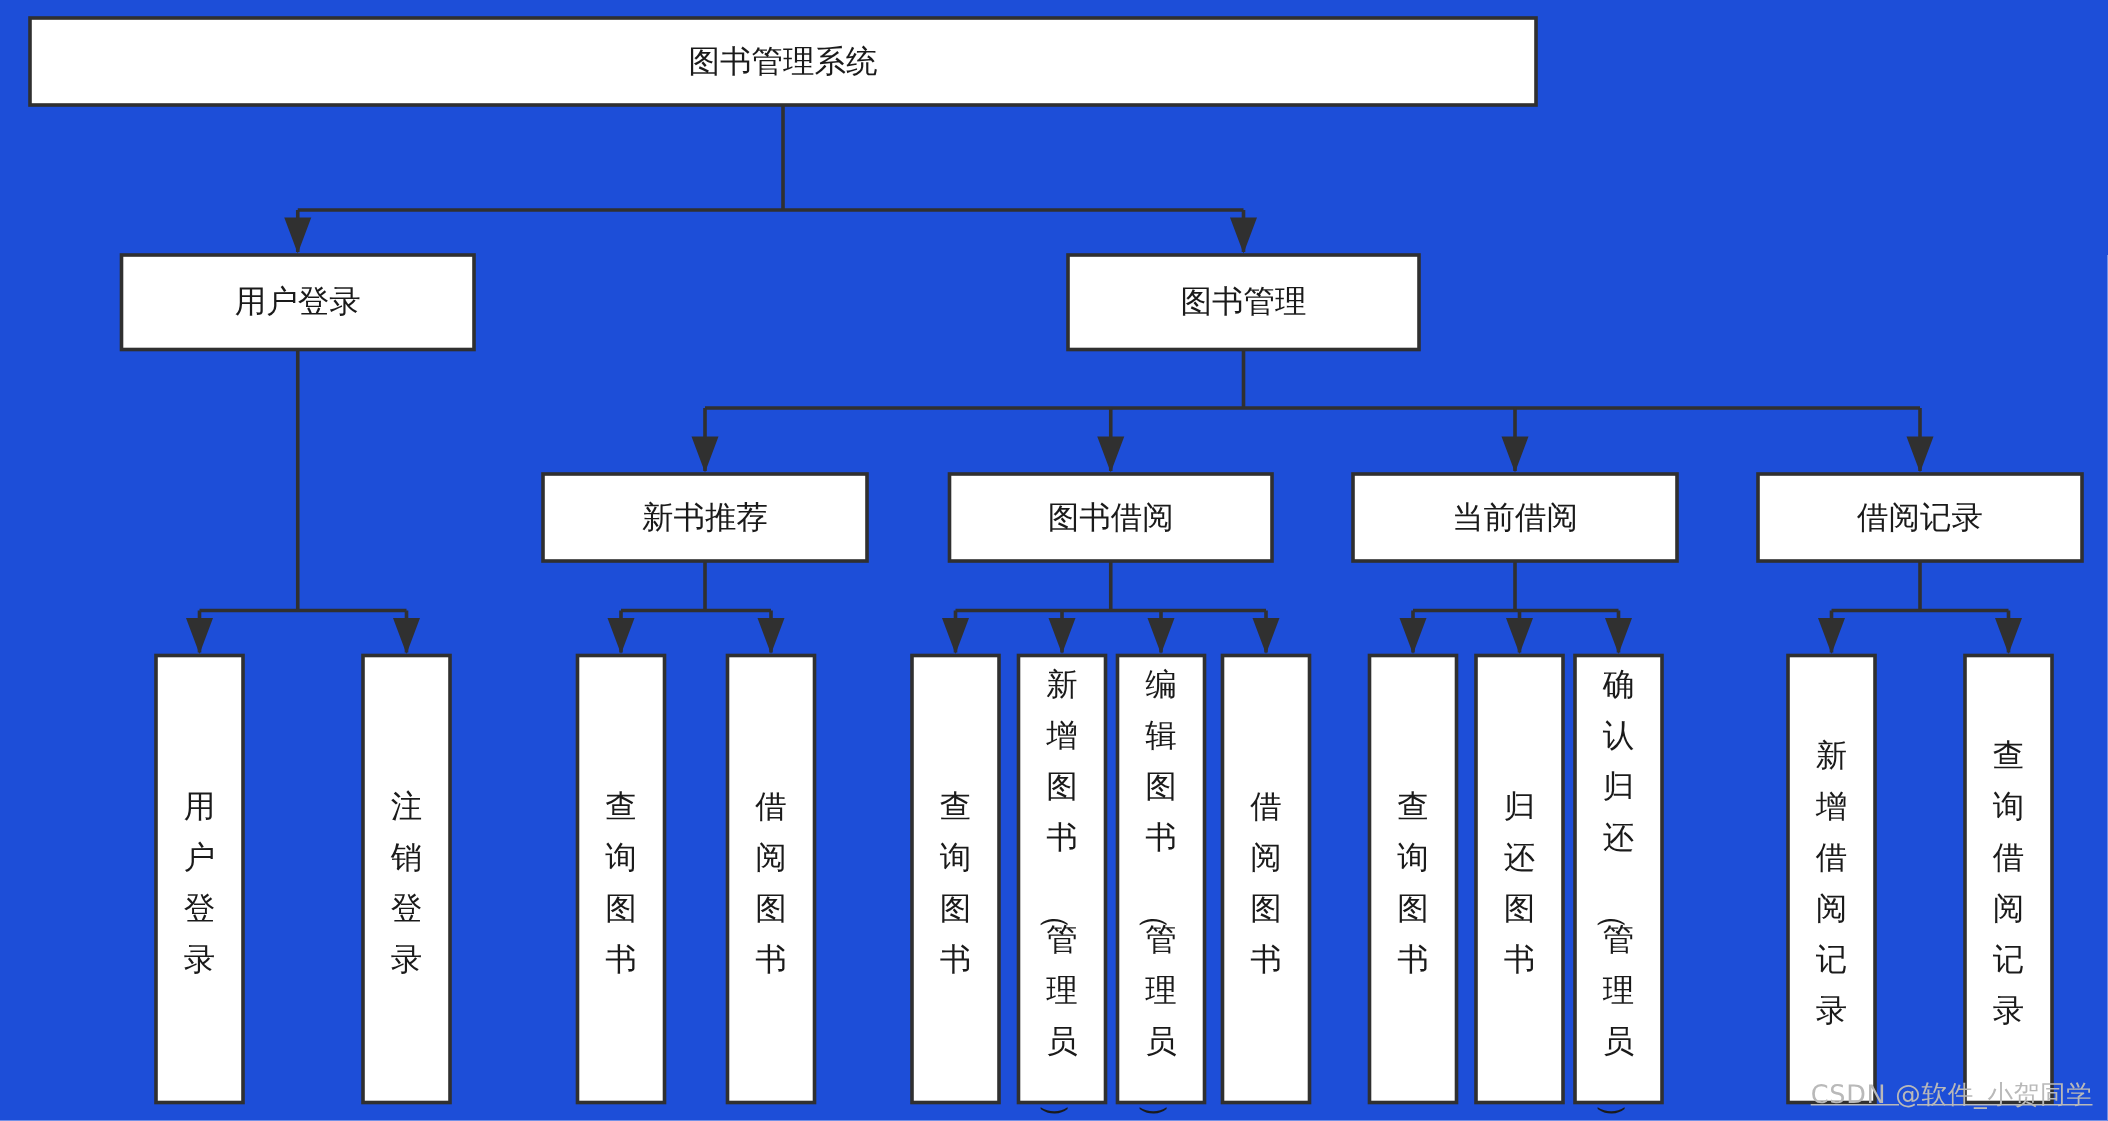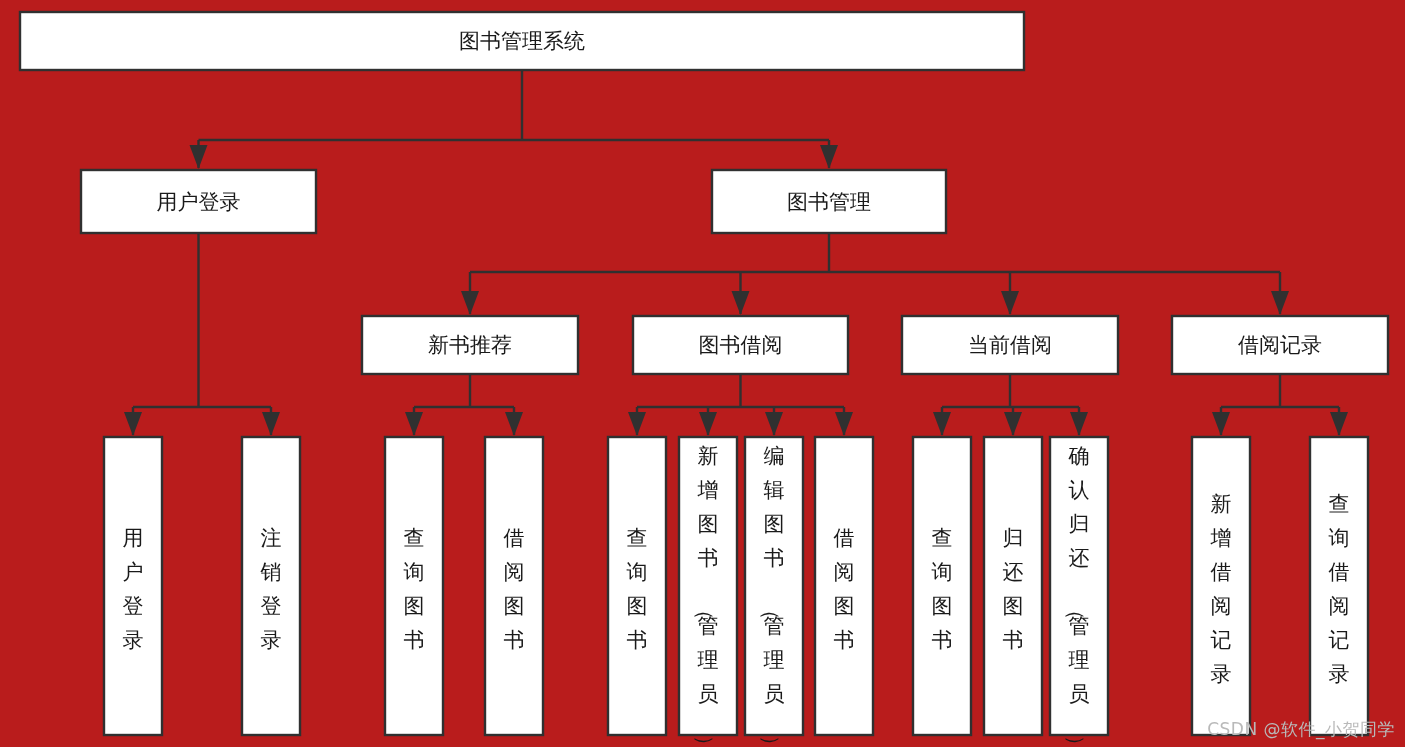--- a/index.html
+++ b/index.html
@@ -10,21 +10,21 @@
   body {
     width: 1405px;
     height: 747px;
     font-family: "DejaVu Sans", "Liberation Sans", sans-serif;
     overflow: hidden;
   }
   #diagram-root {
     position: relative;
     width: 1405px;
     height: 747px;
-    background: #b91c1c;
+    background: #1d4ed8;
   }
   svg#flow-svg {
     position: absolute;
     top: 0;
     left: 0;
     width: 1405px;
     height: 747px;
     display: block;
   }
   .node-rect {
@@ -58,20 +58,21 @@
   .watermark {
     position: absolute;
     right: 10px;
     bottom: 6px;
     font-family: "DejaVu Sans", "Liberation Sans", sans-serif;
     font-size: 17px;
     color: #b9b9b9;
     letter-spacing: 0.5px;
     white-space: nowrap;
     user-select: none;
+    text-decoration: underline;
   }
 </style>
 </head>
 <body>
 
 <div id="diagram-root">
   <svg id="flow-svg" viewBox="0 0 1405 747">
     <g id="connectors-layer">
         <line x1="522" y1="70" x2="522" y2="140" class="connector"></line>
         <line x1="198.5" y1="140" x2="829" y2="140" class="connector"></line>

